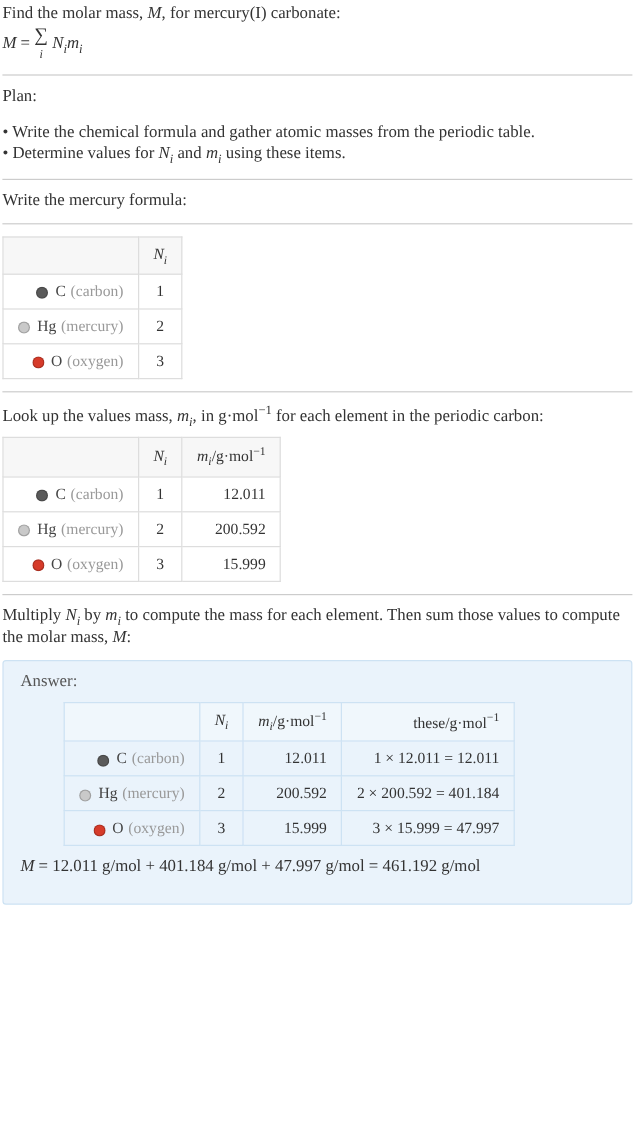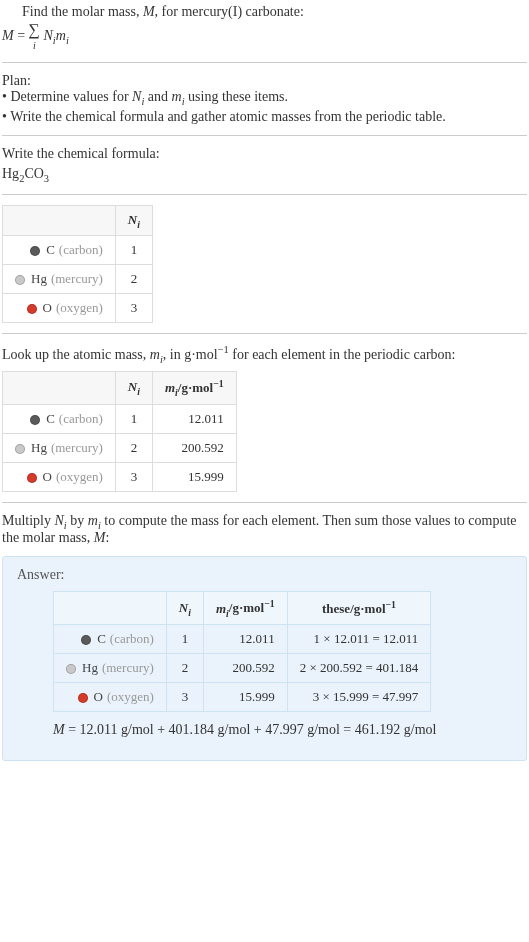--- a/index.html
+++ b/index.html
@@ -5,46 +5,45 @@
     * { margin: 0; padding: 0; box-sizing: border-box; }
     body {
       font-family: Georgia, 'Times New Roman', serif;
       font-size: 14px;
       color: #333;
       background: #fff;
       width: 529px;
       padding: 4px 2px;
     }
     .section { margin-bottom: 10px; }
-    .intro-line { margin-bottom: 2px; margin-left: 20px; }
+    .intro-line { margin-bottom: 2px; }
     .formula { margin-bottom: 8px; }
     hr.divider {
       border: none;
       border-top: 1px solid #ccc;
       margin: 10px 0;
     }
-    .plan-header { margin-bottom: 0; }
+    .plan-header { margin-bottom: 14px; }
     .plan-item { margin-bottom: 2px; }
     .sub { font-size: 0.75em; vertical-align: sub; }
     .sup { font-size: 0.75em; vertical-align: super; }
     .ital { font-style: italic; }
     table {
       border-collapse: collapse;
       margin-top: 6px;
       font-size: 13px;
     }
     table th, table td {
       border: 1px solid #ddd;
       padding: 6px 12px;
       text-align: right;
     }
     table th {
       background: #f7f7f7;
-      font-weight: bold;
-      text-align: center;
+      font-weight: normal;
     }
     table td.num { text-align: center; }
     .element-cell { color: #999; }
     .swatch {
       display: inline-block;
       width: 10px;
       height: 10px;
       border-radius: 50%;
       margin-right: 6px;
       vertical-align: middle;
@@ -66,21 +65,20 @@
       margin-left: 36px;
       margin-top: 0;
       margin-bottom: 10px;
     }
     .answer-box table th, .answer-box table td {
       border: 1px solid #cde2f3;
       background: transparent;
     }
     .answer-box table th { background: #f0f7fc; }
     .final-eq {
-      margin-left: 36px;
       font-style: italic;
     }
     .final-eq .nonital { font-style: normal; }
   </style>
 </head>
 <body>
 
 <div class="section">
   <div class="intro-line">
     <span>Find the molar mass, <span class="ital">M</span>, for mercury(I) carbonate:</span>
@@ -93,33 +91,30 @@
       <span class="ital" style="font-size:10px;">i</span>
     </span>
     <span> <span class="ital">N<span class="sub">i</span></span><span class="ital">m<span class="sub">i</span></span></span>
   </div>
 </div>
 
 <hr class="divider">
 
 <div class="section">
   <div class="plan-header">Plan:</div>
+  <div class="plan-item">• Write the chemical formula and gather atomic masses from the periodic table.</div>
   <div class="plan-item">
     <span>• Determine values for </span><span class="ital"><span>N</span><span class="sub">i</span></span><span> and </span><span class="ital"><span>m</span><span class="sub">i</span></span><span> using these items.</span>
   </div>
-  <div class="plan-item">• Write the chemical formula and gather atomic masses from the periodic table.</div>
-</div>
-
-<hr class="divider">
-
-<div class="section">
-  <div>Write the chemical formula:</div>
-  <div style="margin-top:4px;">
-    <span>Hg</span><span class="sub">2</span><span>CO</span><span class="sub">3</span>
-  </div>
+</div>
+
+<hr class="divider">
+
+<div class="section">
+  <div>Write the mercury formula:</div>
 </div>
 
 <hr class="divider">
 
 <div class="section">
   <table>
     <tbody>
         <tr>
       <th></th>
       <th><span class="ital"><span>N</span><span class="sub">i</span></span></th>
@@ -137,21 +132,21 @@
       <td class="num">3</td>
     </tr>
   </tbody>
     </table>
 </div>
 
 <hr class="divider">
 
 <div class="section">
   <div>
-    <span>Look up the atomic mass, </span><span class="ital"><span>m</span><span class="sub">i</span></span><span>, in g·mol</span><span class="sup">−1</span><span> for each element in the periodic carbon:</span>
+    <span>Look up the values mass, </span><span class="ital"><span>m</span><span class="sub">i</span></span><span>, in g·mol</span><span class="sup">−1</span><span> for each element in the periodic carbon:</span>
   </div>
   <table>
     <tbody>
         <tr>
       <th></th>
       <th><span class="ital"><span>N</span><span class="sub">i</span></span></th>
       <th><span class="ital"><span>m</span><span class="sub">i</span></span><span>/g·mol</span><span class="sup">−1</span></th>
     </tr>
     <tr>
       <td class="element-cell"><span class="swatch" style="background:#5a5a5a"></span><span class="element-sym">C</span><span>(carbon)</span></td>

